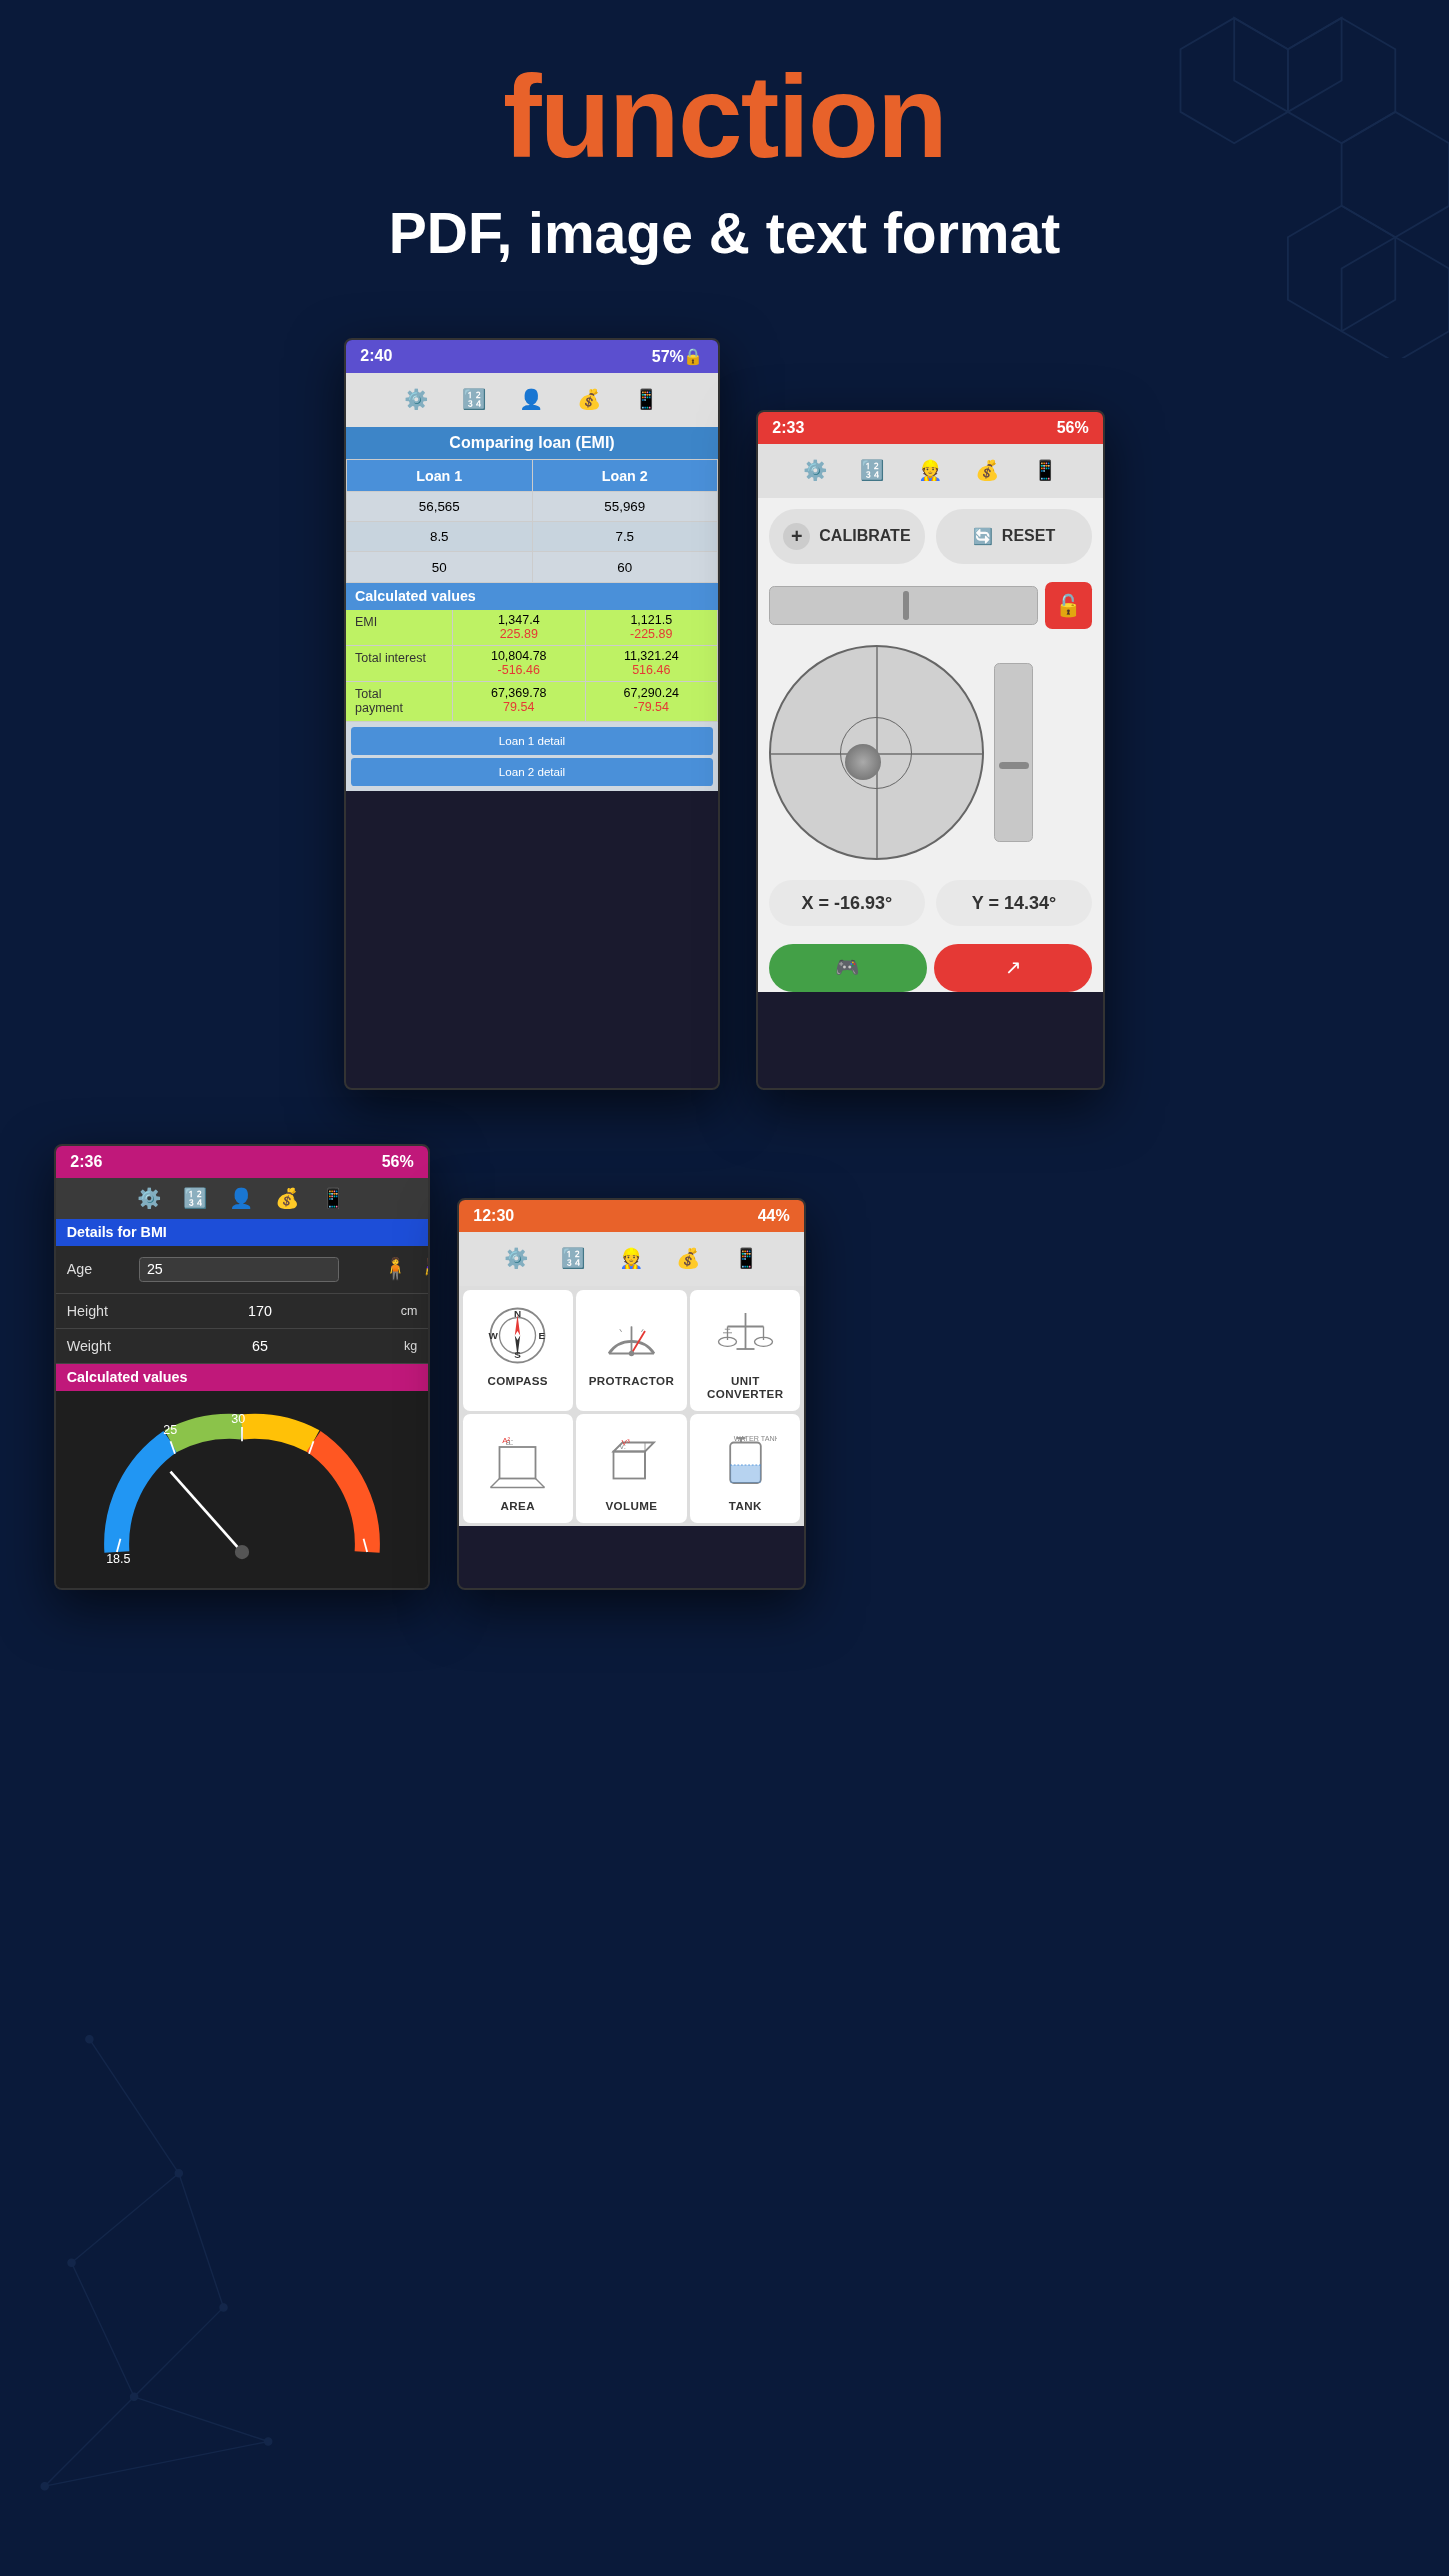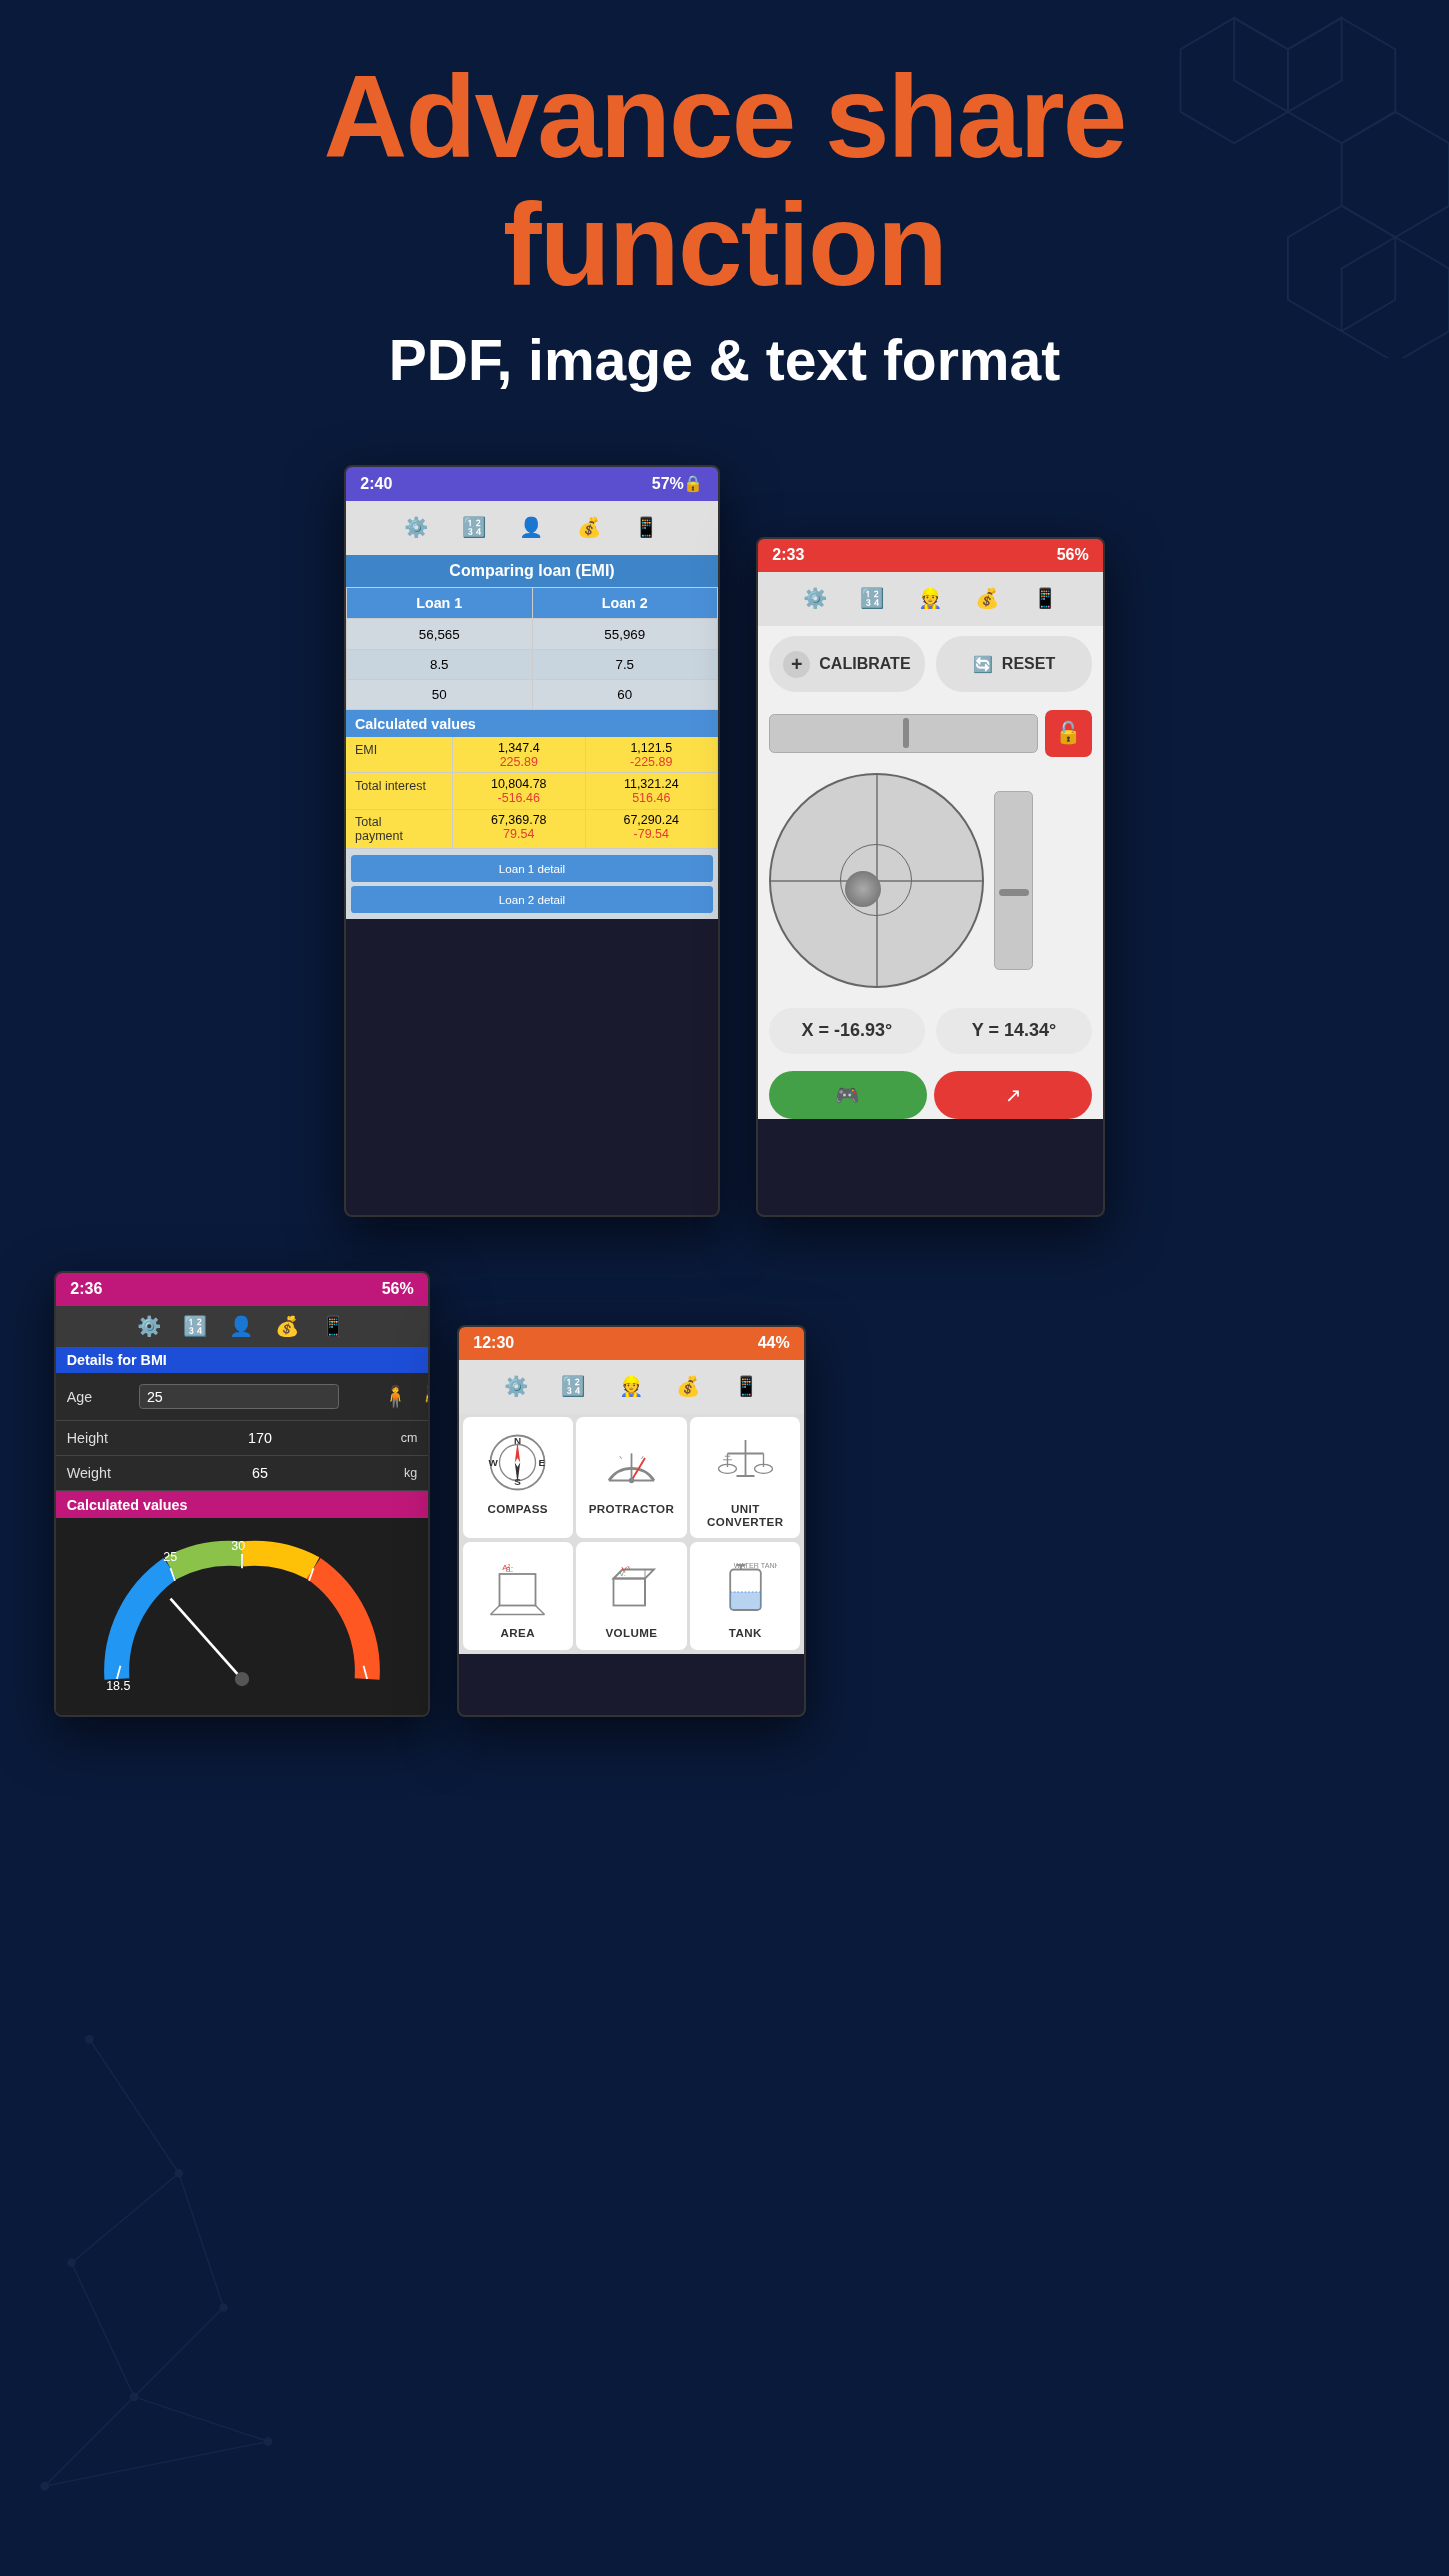--- a/index.html
+++ b/index.html
@@ -136,21 +136,21 @@
     .calc-values-header {
       background: #4a90d9;
       color: white;
       padding: 5.4px 9px;
       font-size: 14.3px;
       font-weight: bold;
     }
     .calc-row {
       display: flex;
       border-bottom: 0.9px solid #ccc;
-      background: #fde047;
+      background: #bef264;
     }
     .calc-row-label {
       flex: 0 0 107px;
       padding: 5.4px 9px;
       font-size: 12.5px;
       color: #333;
       border-right: 0.9px solid #ccc;
     }
     .calc-row-val {
       flex: 1;
@@ -528,21 +528,20 @@
     <line x1="80" y1="450" x2="150" y2="600"></line>
     <line x1="250" y1="500" x2="150" y2="600"></line>
     <line x1="150" y1="600" x2="300" y2="650"></line>
     <line x1="150" y1="600" x2="50" y2="700"></line>
     <line x1="300" y1="650" x2="50" y2="700"></line>
   </g>
 </svg>
 
 <div class="header-section">
   <div class="main-title">
-    <div>Advance share</div>
     <div>function</div>
   </div>
   <div class="sub-title">PDF, image &amp; text format</div>
 </div>
 
 <div class="phones-area">
 
   <div class="phone-frame phone-frame-left">
 
     <div class="status-bar status-bar-blue">

